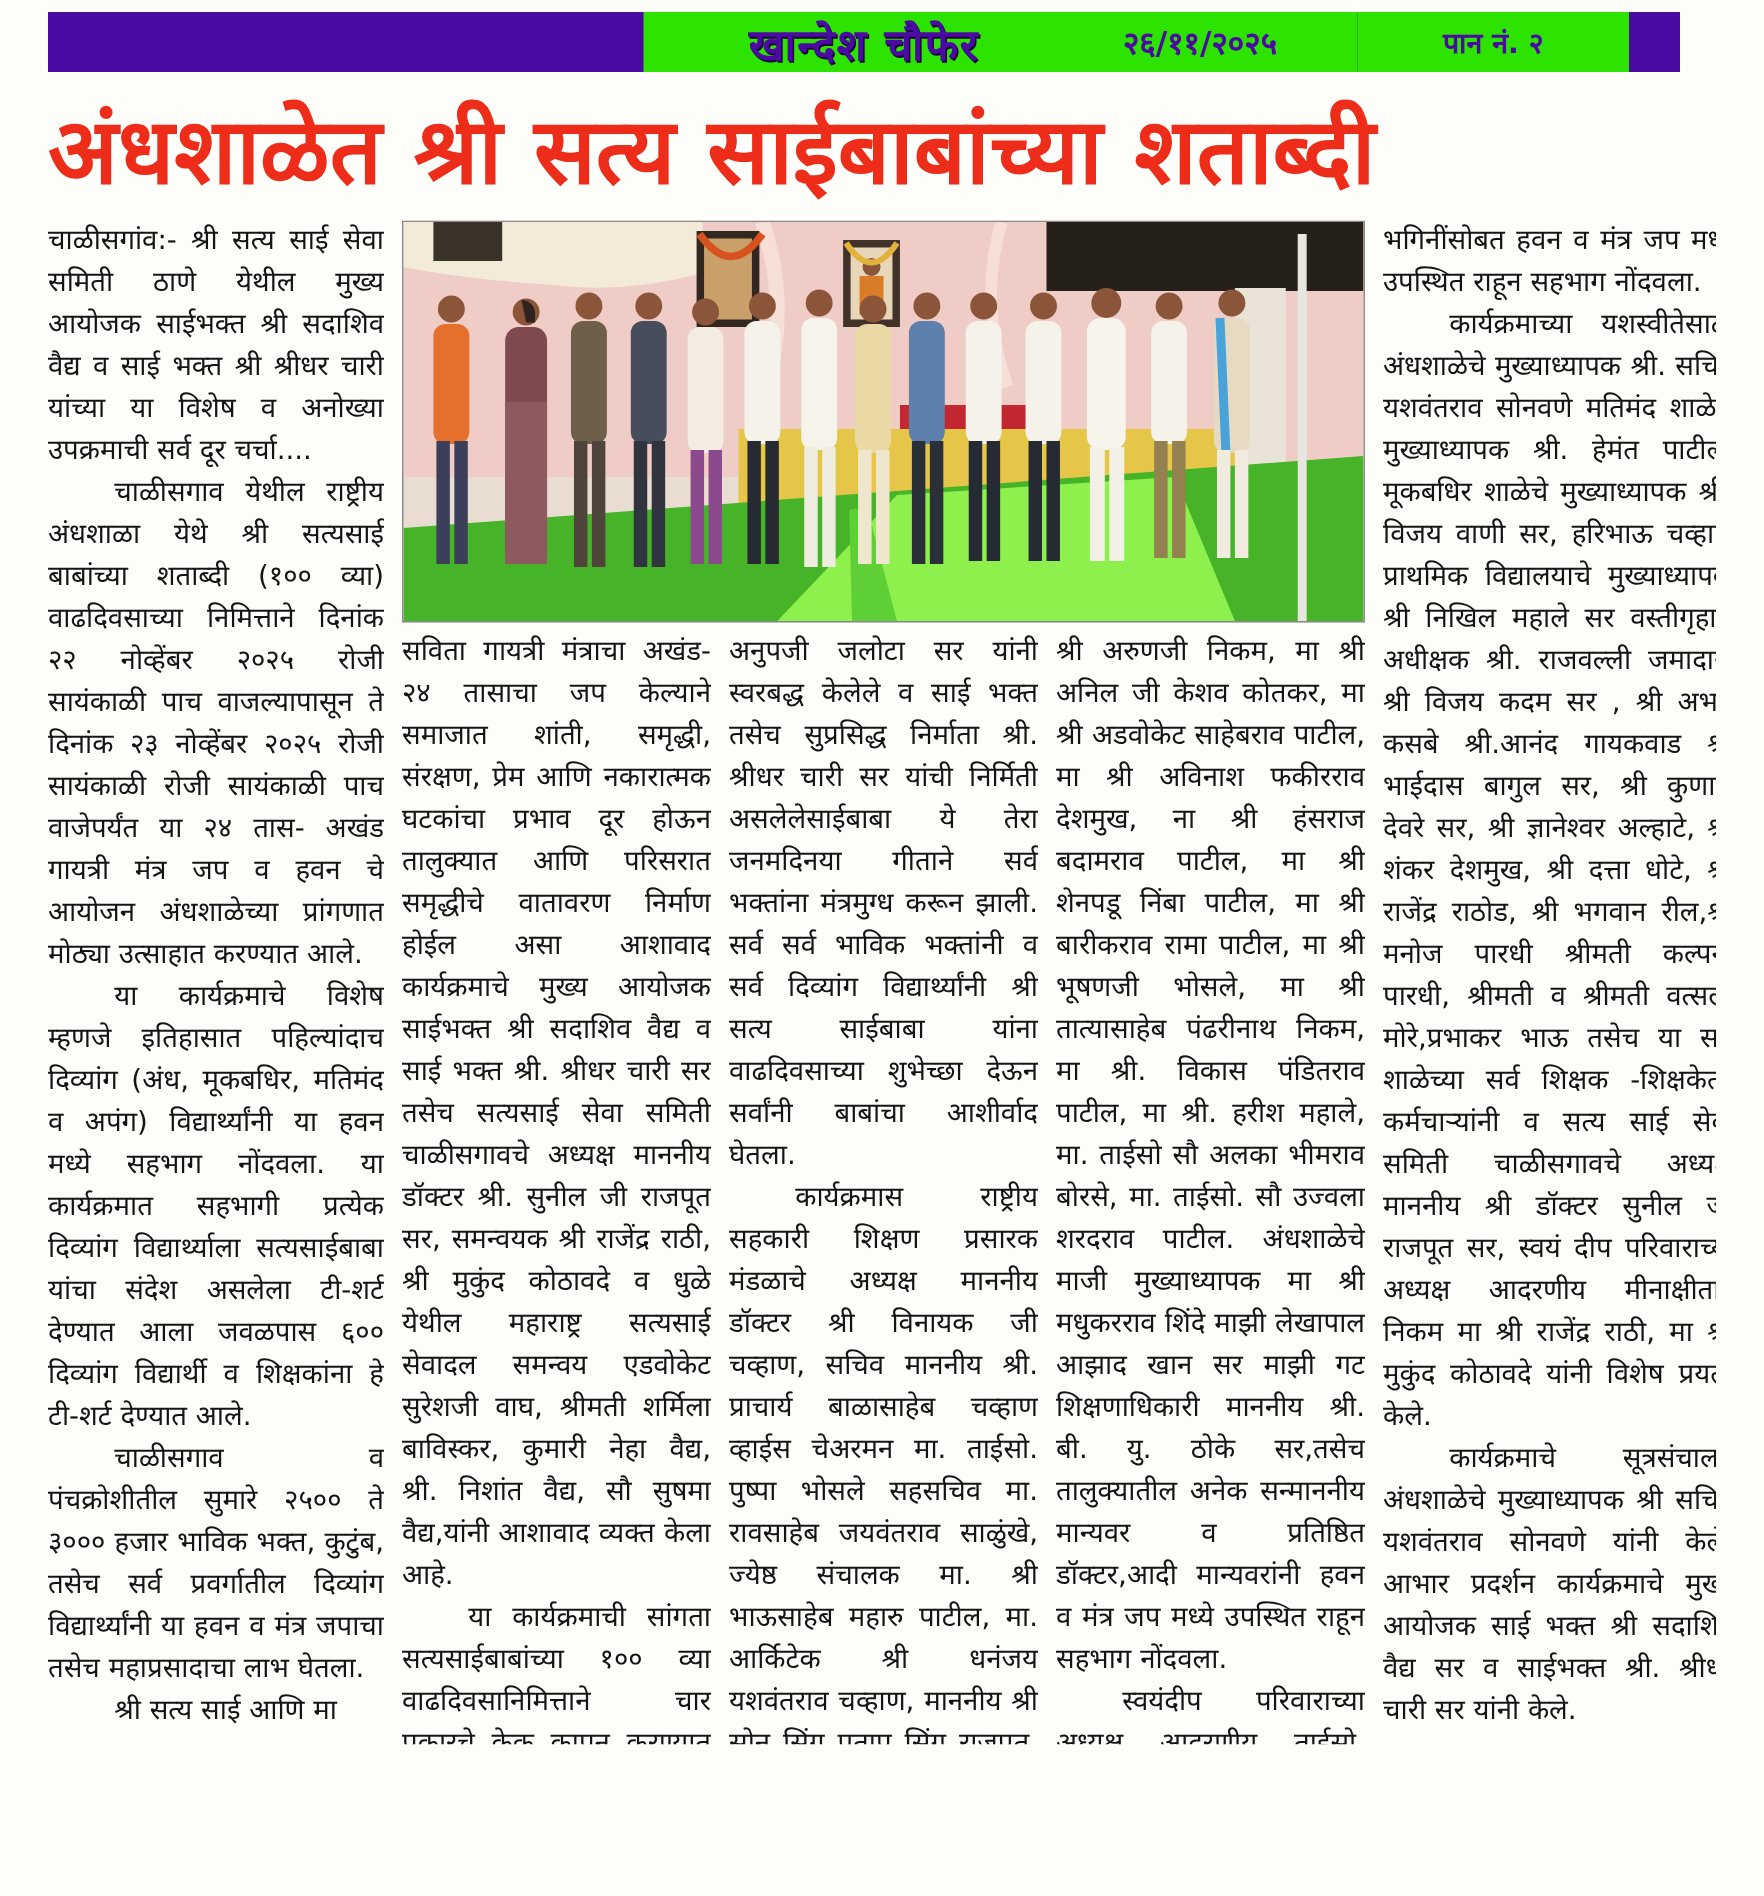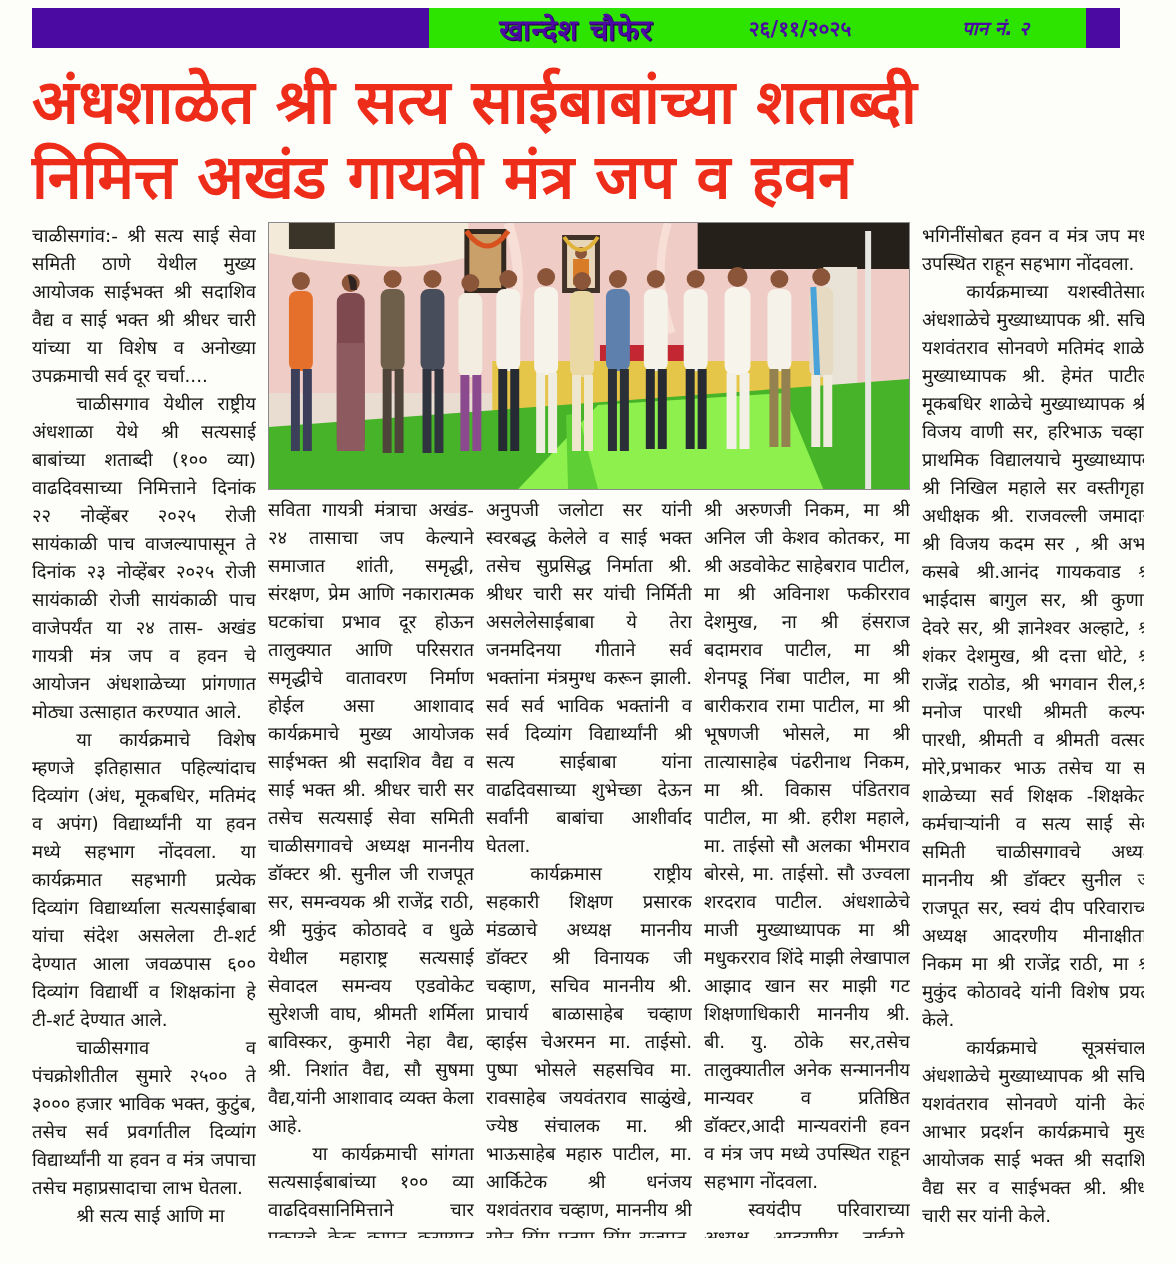--- a/index.html
+++ b/index.html
@@ -21,21 +21,21 @@
     color:var(--masthead-purple,#4b0aa2);
     font-weight:bold;display:flex;align-items:center;justify-content:center;
     white-space:nowrap;
   }
   .m-date{width:210px;margin-left:22px;font-size:21px;}
   .m-title{
     position:absolute;left:50%;top:0;bottom:0;transform:translateX(-50%);
     width:294px;font-size:29px;letter-spacing:1px;
     text-shadow:1px 1px 0 #1d0440;
   }
-  .m-page{width:181px;margin-right:34px;font-size:19px;font-style:italic;}
+  .m-page{width:181px;margin-right:34px;font-size:19px;}
 
   
   .headline{
     color:var(--headline-red,#ee2c1a);
     font-weight:bold;
     font-size:61px;line-height:1.23;
     margin:12px 0 8px;
   }
 
   
@@ -58,21 +58,21 @@
 <body>
 
 <div class="page">
 
   <header class="masthead">
     <div class="m-box m-date">२६/११/२०२५</div>
     <div class="m-box m-title">खान्देश चौफेर</div>
     <div class="m-box m-page">पान नं. २</div>
   </header>
 
-  <h1 class="headline"><span>अंधशाळेत श्री सत्य साईबाबांच्या शताब्दी</span><br><span>निमित्त अखंड गायत्री मंत्र जप व हवन</span></h1>
+  <h1 class="headline"><span>अंधशाळेत श्री सत्य साईबाबांच्या शताब्दी</span><br></h1>
 
   <div class="content">
 
     <div class="col col-1">
       <p>चाळीसगांव:- श्री सत्य साई सेवा समिती ठाणे येथील मुख्य आयोजक साईभक्त श्री सदाशिव वैद्य व साई भक्त श्री श्रीधर चारी यांच्या या विशेष व अनोख्या उपक्रमाची सर्व दूर चर्चा....</p>
       <p>चाळीसगाव येथील राष्ट्रीय अंधशाळा येथे श्री सत्यसाई बाबांच्या शताब्दी (१०० व्या) वाढदिवसाच्या निमित्ताने दिनांक २२ नोव्हेंबर २०२५ रोजी सायंकाळी पाच वाजल्यापासून ते दिनांक २३ नोव्हेंबर २०२५ रोजी सायंकाळी रोजी सायंकाळी पाच वाजेपर्यंत या २४ तास- अखंड गायत्री मंत्र जप व हवन चे आयोजन अंधशाळेच्या प्रांगणात मोठ्या उत्साहात करण्यात आले.</p>
       <p>या कार्यक्रमाचे विशेष म्हणजे इतिहासात पहिल्यांदाच दिव्यांग (अंध, मूकबधिर, मतिमंद व अपंग) विद्यार्थ्यांनी या हवन मध्ये सहभाग नोंदवला. या कार्यक्रमात सहभागी प्रत्येक दिव्यांग विद्यार्थ्याला सत्यसाईबाबा यांचा संदेश असलेला टी-शर्ट देण्यात आला जवळपास ६०० दिव्यांग विद्यार्थी व शिक्षकांना हे टी-शर्ट देण्यात आले.</p>
       <p>चाळीसगाव व पंचक्रोशीतील सुमारे २५०० ते ३००० हजार भाविक भक्त, कुटुंब, तसेच सर्व प्रवर्गातील दिव्यांग विद्यार्थ्यांनी या हवन व मंत्र जपाचा तसेच महाप्रसादाचा लाभ घेतला.</p>
       <p>श्री सत्य साई आणि मा</p>
     </div>

